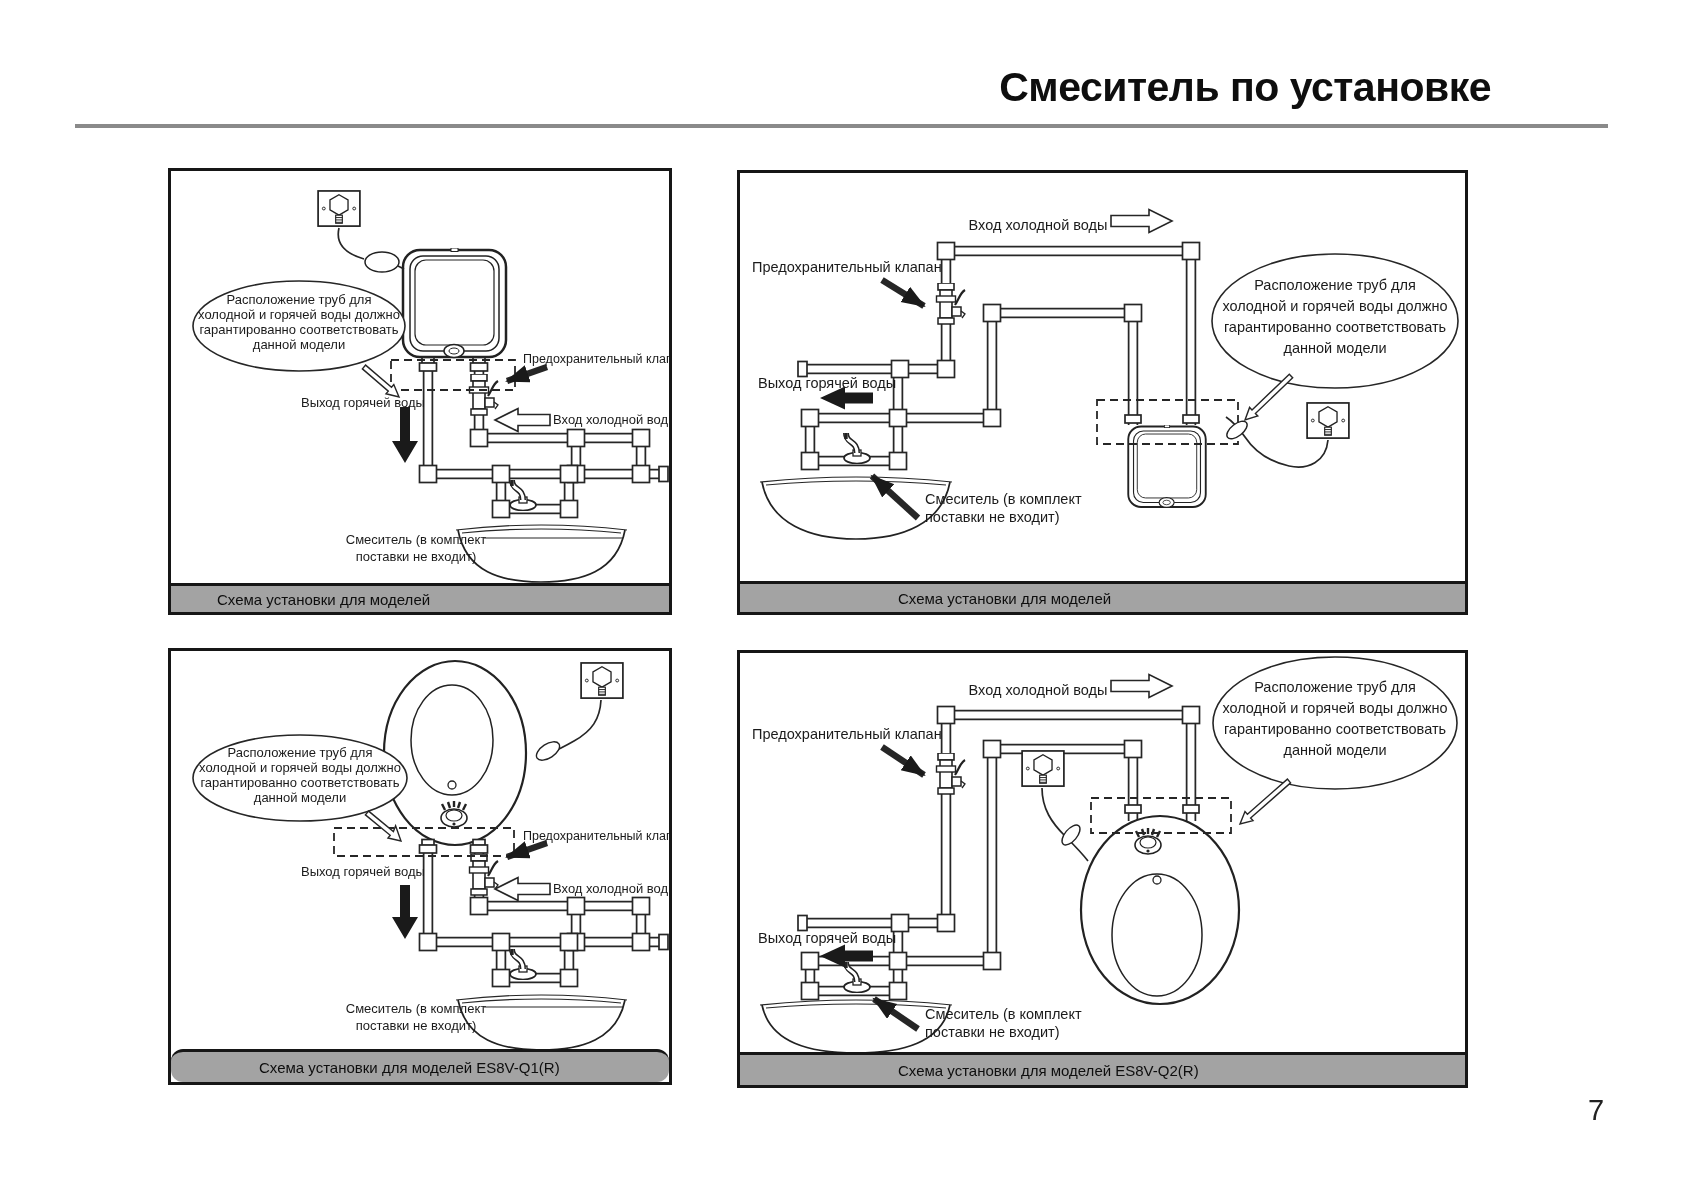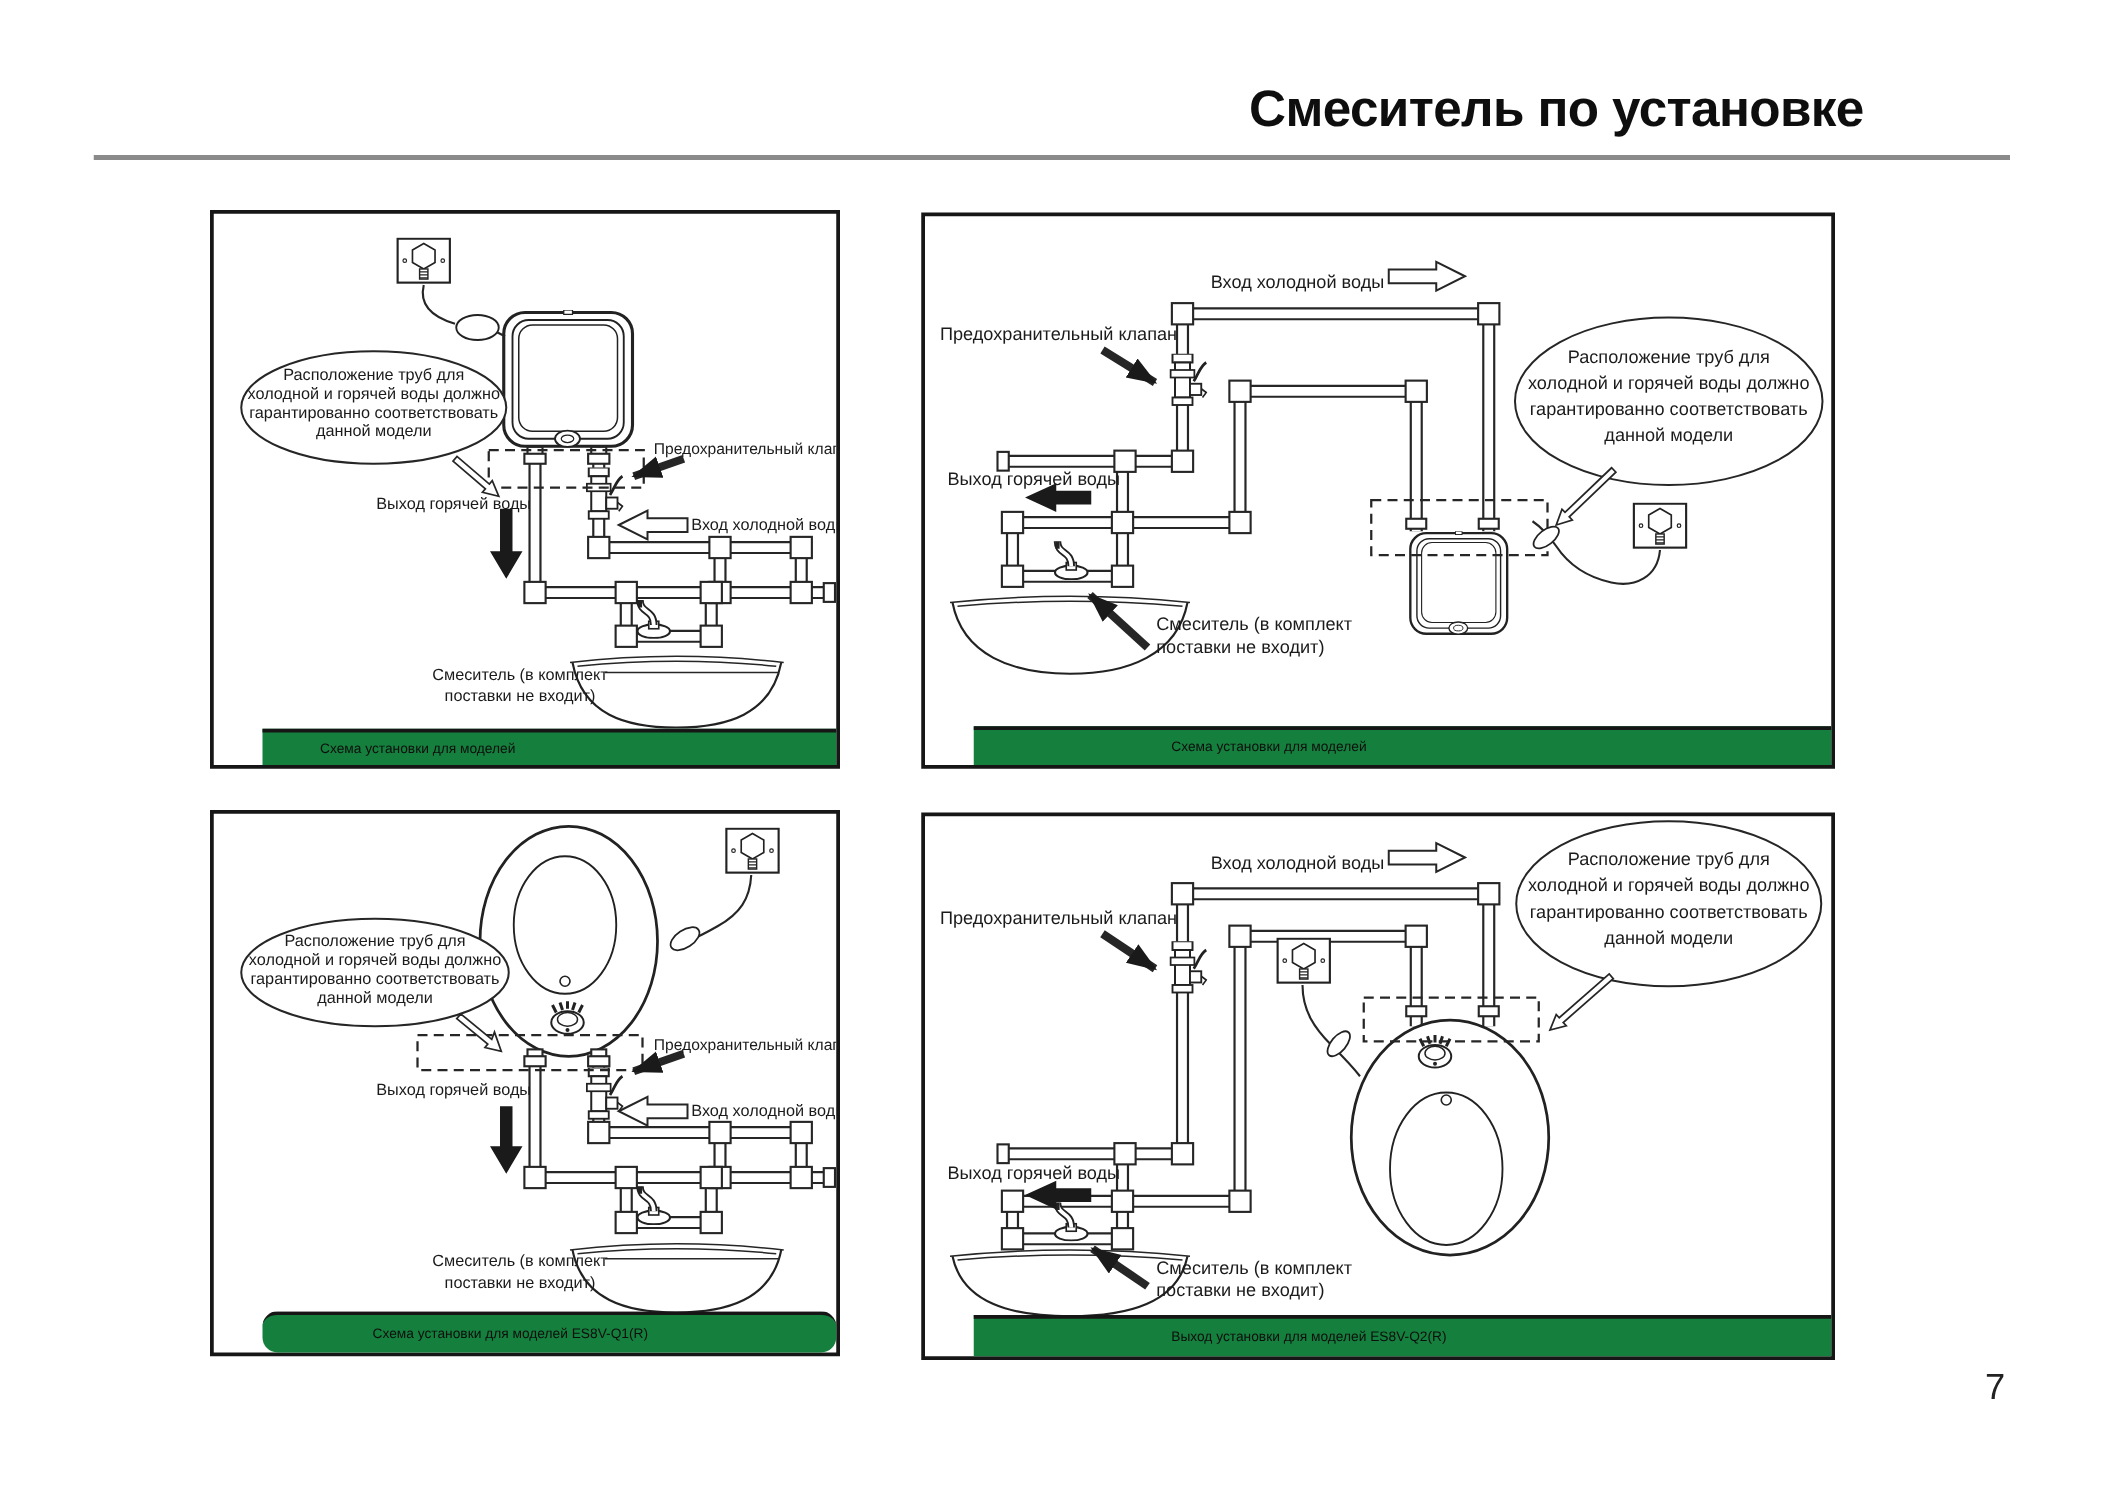--- a/index.html
+++ b/index.html
@@ -13,23 +13,22 @@
   }
   .title-divider{
     position:absolute;left:75px;top:124px;width:1533px;height:4px;background:#8a8a8a;
   }
   .panel{
     position:absolute;border:3px solid #161616;background:#fff;box-sizing:border-box;
   }
   .panel svg{display:block;}
   .caption{
     position:absolute;left:0;right:0;bottom:0;border-top:3px solid #161616;
-    display:flex;align-items:center;font-size:11px;color:#0e0e0e;background:#15803d;
+    display:flex;align-items:center;font-size:15px;color:#0e0e0e;background:#a3a3a3;
     white-space:nowrap;
-    margin-left:39px;
   }
   .page-number{
     position:absolute;left:1588px;top:1094px;font-size:29px;color:#222;
   }
   text{fill:#1b1b1b;}
   .t12{font-size:12.5px;}
   .t13{font-size:13px;}
   .t14{font-size:14.5px;}
   .pipe-b{fill:none;stroke:#262626;stroke-width:10.5;}
   .pipe-w{fill:none;stroke:#ffffff;stroke-width:7;}
@@ -380,16 +379,16 @@
       <text class="t14" x="595" y="81" text-anchor="middle">гарантированно соответствовать</text>
       <text class="t14" x="595" y="102" text-anchor="middle">данной модели</text>
     </g>
 
     <text class="t14" x="298" y="42" text-anchor="middle">Вход холодной воды</text>
     <text class="t14" x="12" y="86">Предохранительный клапан</text>
     <text class="t14" x="18" y="290">Выход горячей воды</text>
     <text class="t14" x="185" y="366">Смеситель (в комплект</text>
     <text class="t14" x="185" y="384">поставки не входит)</text>
   </svg>
-  <div class="caption" style="height:30px;padding-left:158px;">Выход установки для моделей ES8V-Q2(R)</div>
+  <div class="caption" style="height:30px;padding-left:158px;">Схема установки для моделей ES8V-Q2(R)</div>
 </div>
 
 <div class="page-number">7</div>
 
 </body></html>

